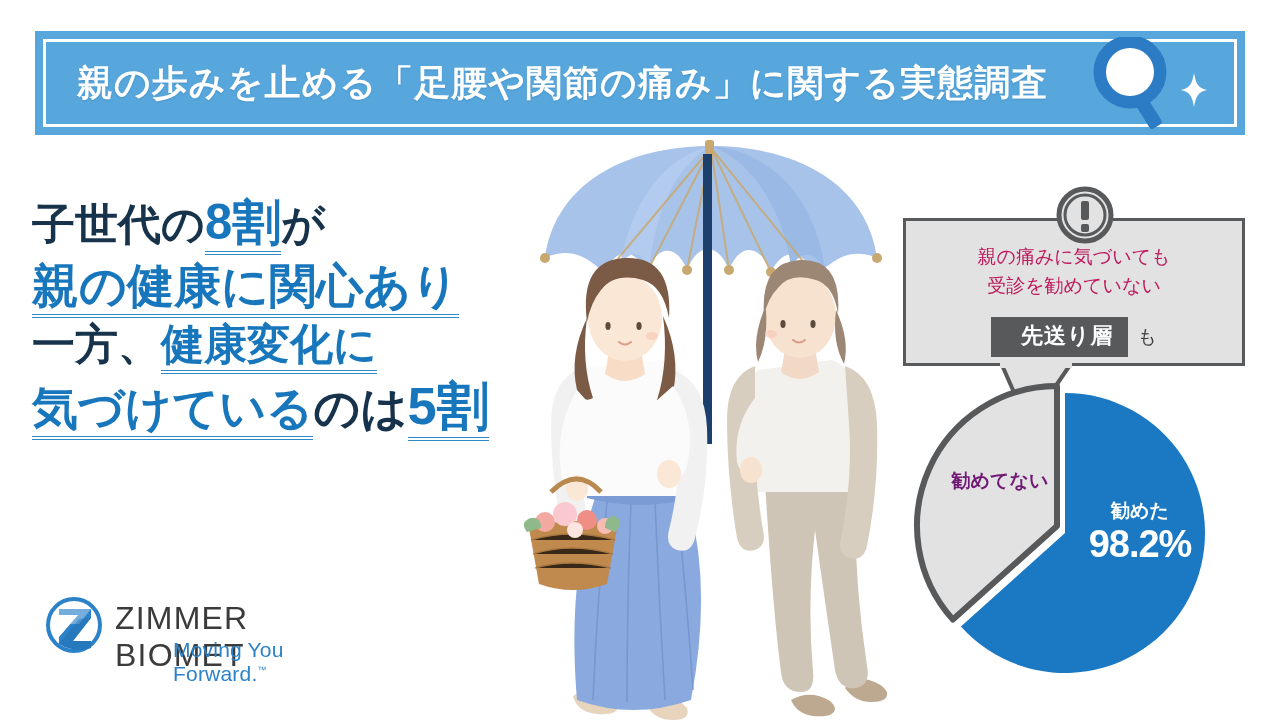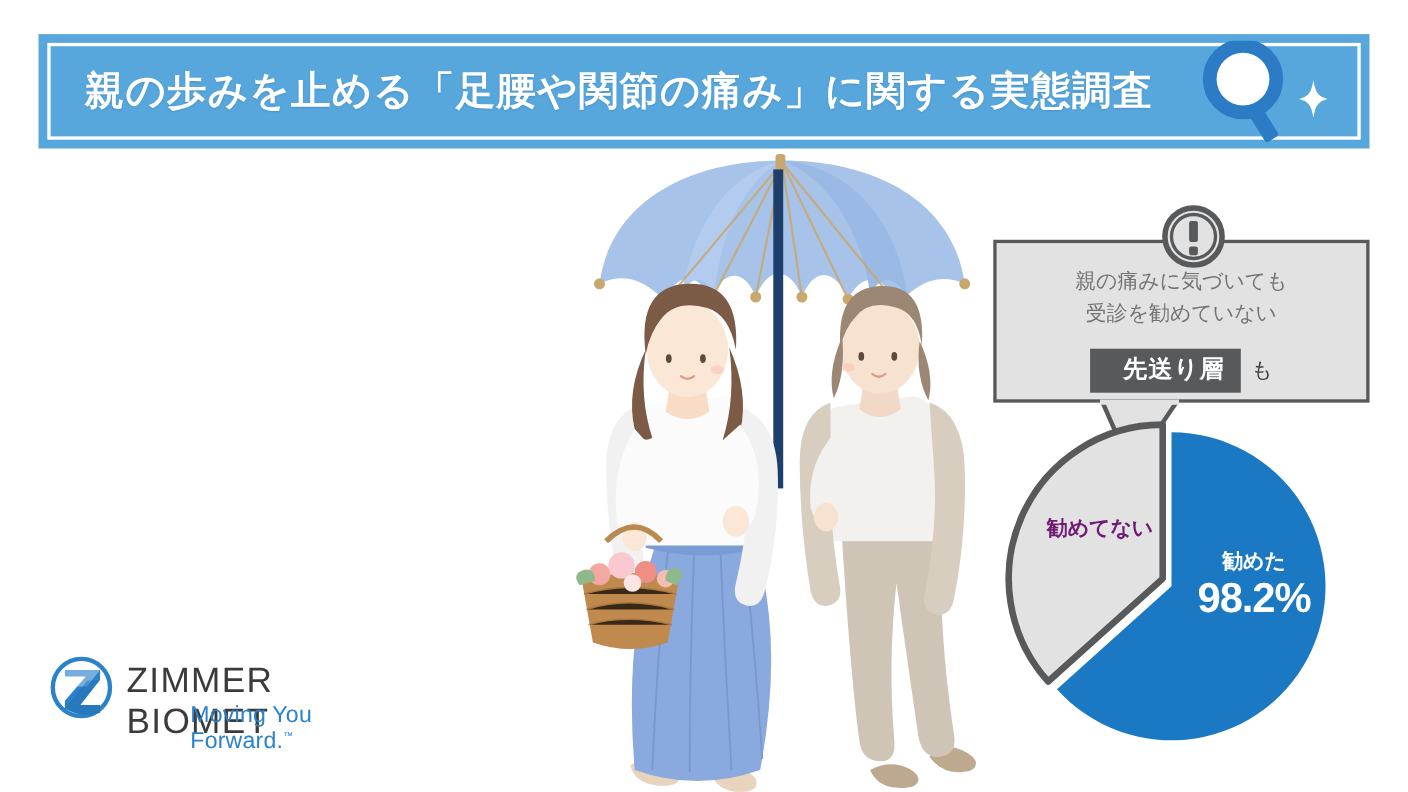--- a/index.html
+++ b/index.html
@@ -54,21 +54,21 @@
   
   .illus{position:absolute;left:515px;top:140px;width:420px;height:580px;}
 
   
   .callout{
     position:absolute;left:903px;top:218px;width:342px;height:148px;
     background:#e2e2e2;border:3px solid #58595b;box-sizing:border-box;
   }
   .callout-text{
     position:absolute;left:0;right:0;top:22px;
-    text-align:center;color:#737373;
+    text-align:center;color:#be185d;
     font-size:19px;line-height:1.5;font-weight:normal;
   }
   .badge-row{
     position:absolute;left:0;right:0;top:96px;
     display:flex;align-items:center;justify-content:center;gap:10px;
   }
   .badge{
     background:#58595b;color:#ffffff;
     font-size:22px;font-weight:bold;
     padding:4px 14px 6px 30px;letter-spacing:1px;
@@ -110,20 +110,34 @@
       <circle cx="47" cy="35" r="30" fill="none" stroke="#2b7cc4" stroke-width="13"></circle>
       <circle cx="47" cy="35" r="24" fill="#ffffff"></circle>
       <rect x="58" y="58" width="14" height="34" rx="3" fill="#2b7cc4" transform="rotate(-32 65 75)"></rect>
     </svg>
 
     <svg class="sparkle" viewBox="0 0 26 34">
       <path d="M13 0 C15 12 18 15 26 17 C18 19 15 22 13 34 C11 22 8 19 0 17 C8 15 11 12 13 0 Z" fill="#ffffff"></path>
     </svg>
   </div>
 
+  <div class="headline">
+    <div class="hl-line l1">
+      <span class="hl-dark">子世代の</span><span class="hl-blue u big-num">8割</span><span class="hl-dark">が</span>
+    </div>
+    <div class="hl-line l2">
+      <span class="hl-blue u">親の健康に関心あり</span>
+    </div>
+    <div class="hl-line l3">
+      <span class="hl-dark">一方、</span><span class="hl-blue u">健康変化に</span>
+    </div>
+    <div class="hl-line l4">
+      <span class="hl-blue u">気づけている</span><span class="hl-dark">のは</span><span class="hl-blue u big-num">5割</span>
+    </div>
+  </div>
 
   <svg class="illus" viewBox="0 0 420 580">
 
     <g>
       <path d="M30 118 C40 44 110 6 196 6 C282 6 352 44 362 118 C330 104 312 128 300 136
                C290 112 270 104 256 132 C246 106 226 100 214 130 C204 104 184 100 172 130
                C162 104 142 104 132 132 C120 108 100 106 90 134 C78 122 58 104 30 118 Z" fill="#a8c3ea"></path>
       <path d="M196 6 C250 10 300 52 310 130 C300 112 286 108 276 128 C270 76 240 22 196 6 Z" fill="#9bb9e5"></path>
       <path d="M196 6 C160 26 140 72 134 130 C126 108 112 110 104 130 C116 58 152 16 196 6 Z" fill="#b3cbee"></path>
 

